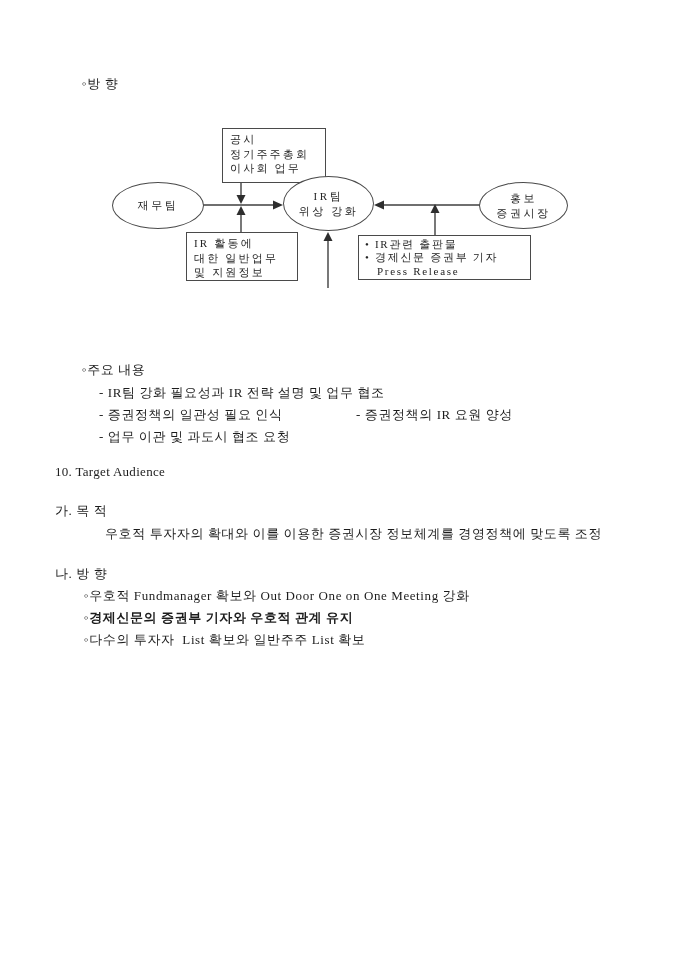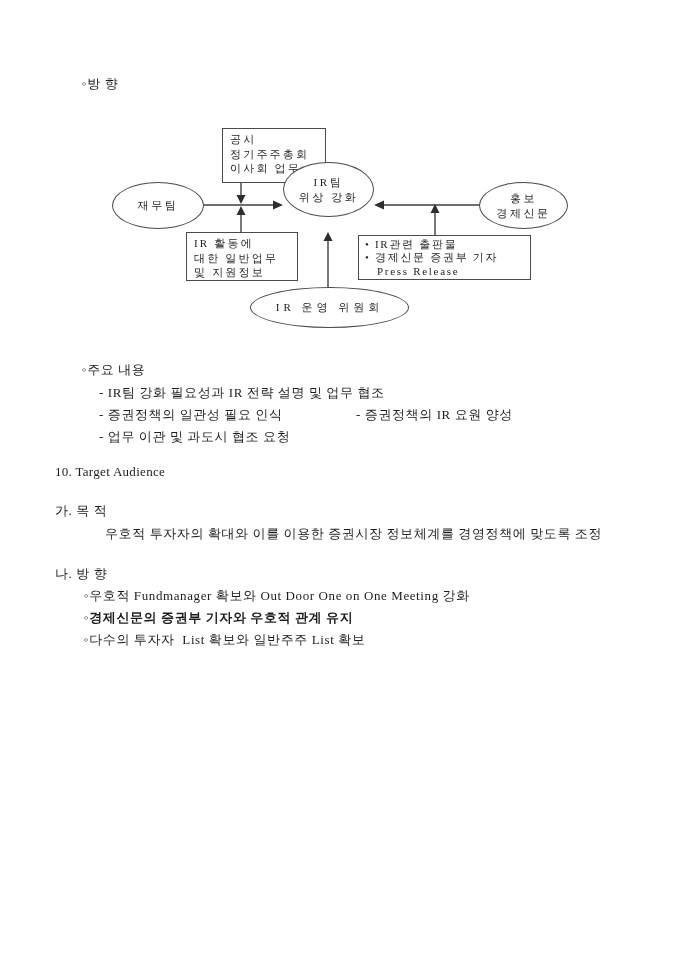--- a/index.html
+++ b/index.html
@@ -22,21 +22,21 @@
   .ellipse{border-radius:50%;display:flex;flex-direction:column;align-items:center;
            justify-content:center;text-align:center;letter-spacing:2.6px;white-space:pre;}
   .ellipse .el-line{line-height:15px;}
 
   .top-box{left:190px;top:128px;width:104px;height:55px;margin-left:32px;}
   .left-box{left:186px;top:232px;width:112px;height:49px;}
   .right-box{left:358px;top:235px;width:173px;height:45px;padding:2px 6px;}
   .right-box .bl{line-height:13.4px;letter-spacing:1.7px;}
   .right-box .cont{padding-left:12px;}
   .el-finance{left:112px;top:182px;width:92px;height:47px;}
-  .el-ir{left:283px;top:162px;width:91px;height:55px;text-align:center;}
+  .el-ir{left:283px;top:176px;width:91px;height:55px;text-align:center;}
   .el-pr{left:479px;top:182px;width:89px;height:47px;}
   .el-committee{left:250px;top:287px;width:159px;height:41px;letter-spacing:4px;}
 
   
   #dir-heading{left:82px;top:75px;}
   #mp-heading{left:82px;top:361px;}
   #mp-i1{left:99px;top:384px;}
   #mp-i2a{left:99px;top:406px;}
   #mp-i2b{left:356px;top:406px;}
   #mp-i3{left:99px;top:428px;}
@@ -92,38 +92,35 @@
     <div class="el-line">재무팀</div>
   </div>
 
   <div class="shape ellipse el-ir">
     <div class="el-line">IR팀</div>
     <div class="el-line">위상 강화</div>
   </div>
 
   <div class="shape ellipse el-pr">
     <div class="el-line">홍보</div>
-    <div class="el-line">경제신문</div>
+    <div class="el-line">증권시장</div>
   </div>
 
   <div class="shape box right-box">
     <div class="bl">• IR관련 출판물</div>
     <div class="bl">• 경제신문 증권부 기자</div>
     <div class="bl cont">Press Release</div>
   </div>
 
   <div class="shape box left-box">
     <div class="bl">IR 활동에</div>
     <div class="bl">대한 일반업무</div>
     <div class="bl">및 지원정보</div>
   </div>
 
-  <div class="shape ellipse el-committee">
-    <div class="el-line">IR 운영 위원회</div>
-  </div>
 
   <div class="t" id="mp-heading">◦주요 내용</div>
   <div class="t" id="mp-i1">- IR팀 강화 필요성과 IR 전략 설명 및 업무 협조</div>
   <div class="t" id="mp-i2a">- 증권정책의 일관성 필요 인식</div>
   <div class="t" id="mp-i2b">- 증권정책의 IR 요원 양성</div>
   <div class="t" id="mp-i3">- 업무 이관 및 과도시 협조 요청</div>
 
   <div class="t" id="s10-heading">10. Target Audience</div>
 
   <div class="t" id="sa-heading">가. 목 적</div>

